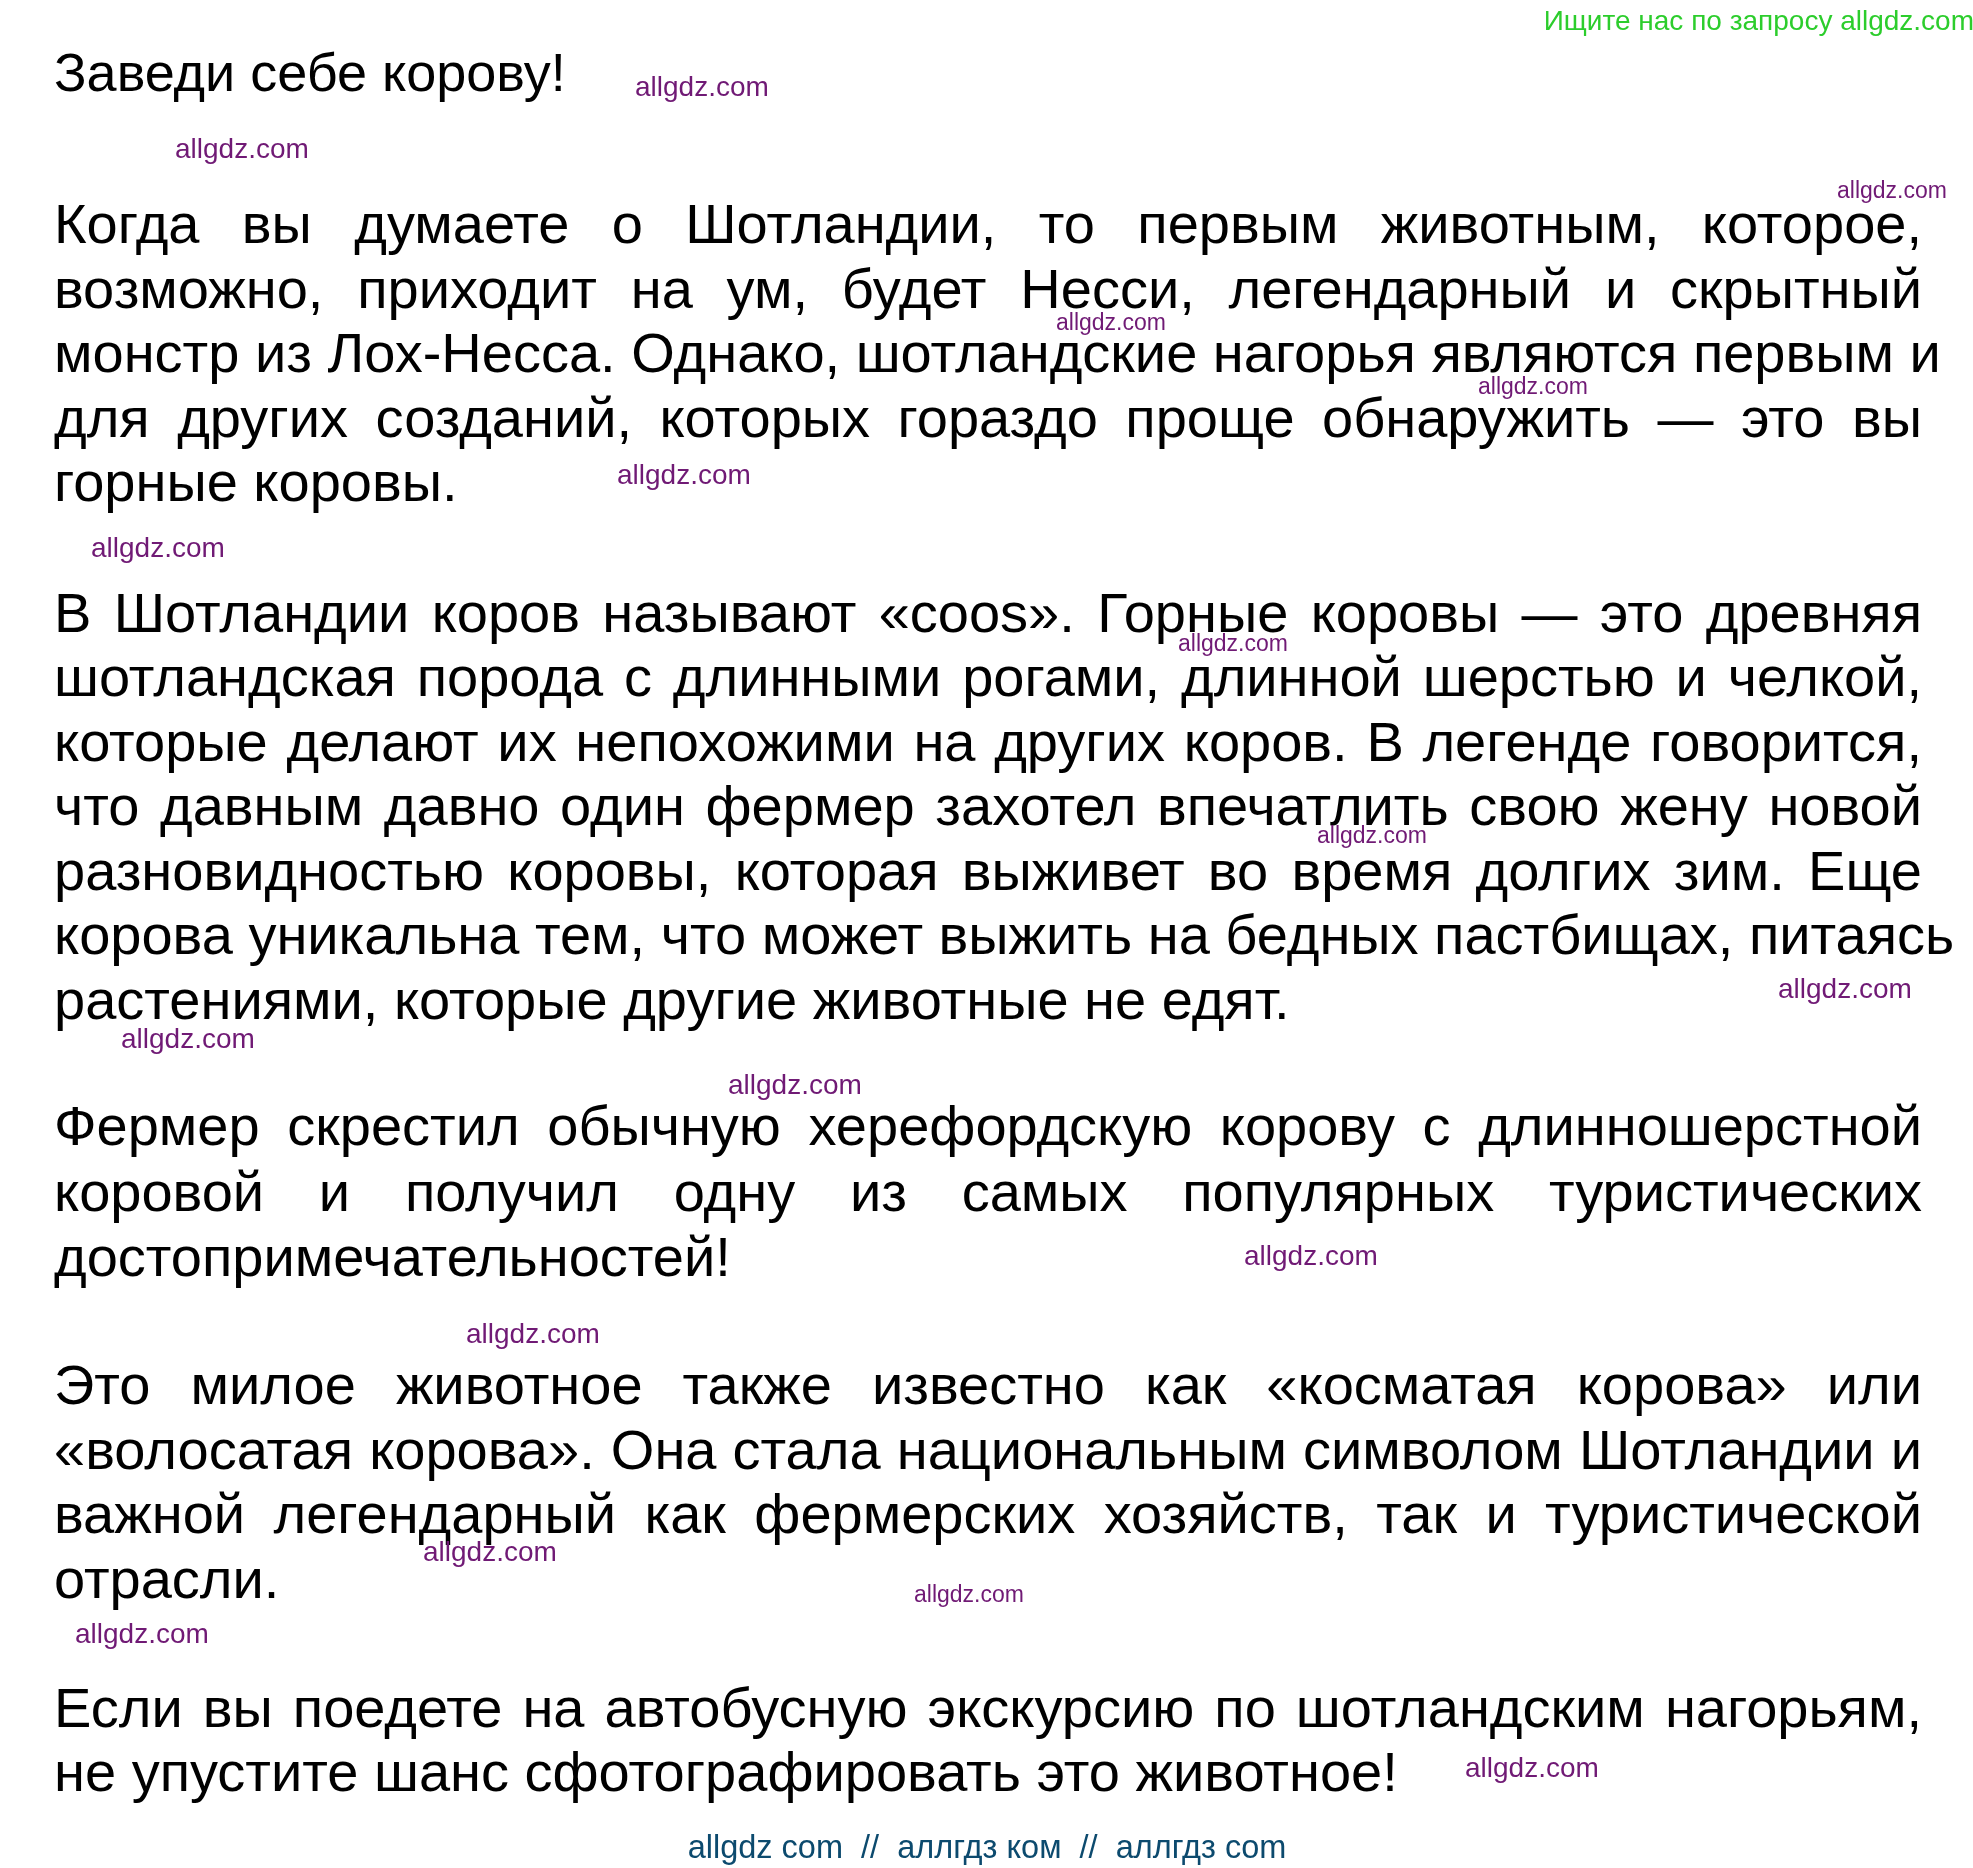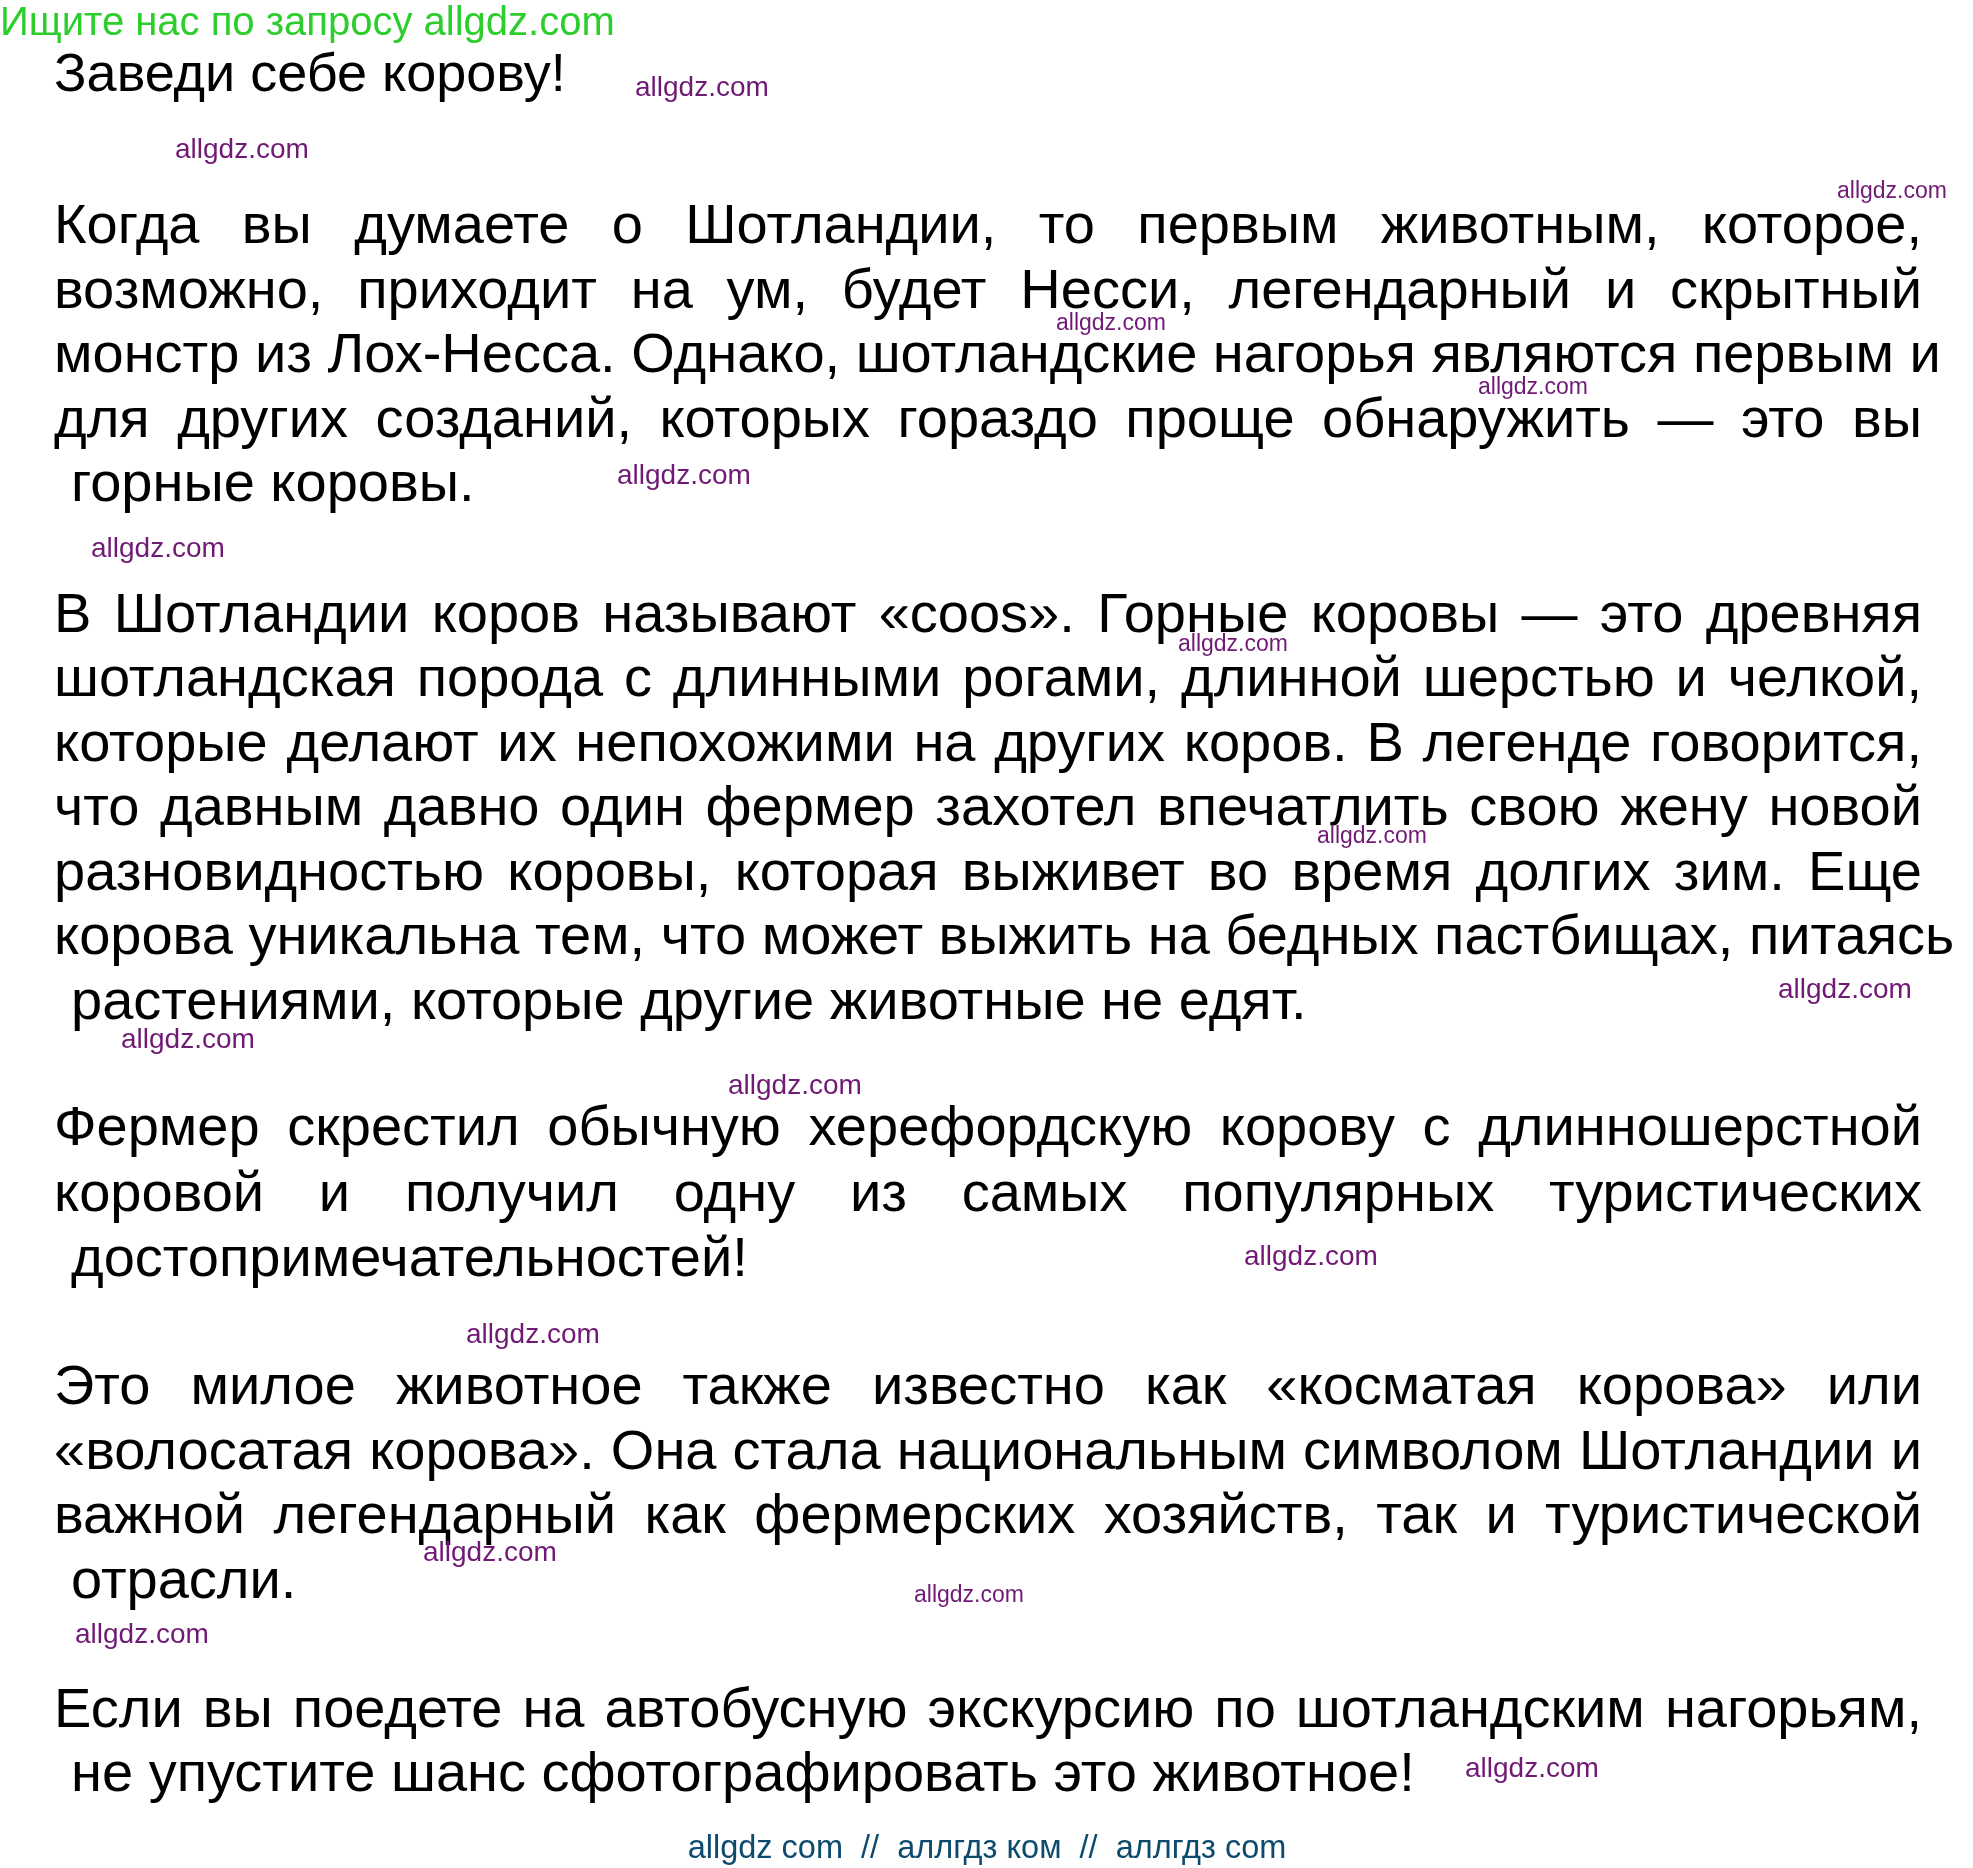--- a/index.html
+++ b/index.html
@@ -1,24 +1,24 @@
 <!DOCTYPE html>
 <html><head>
 <meta charset="utf-8">
 <style>
   html, body { margin: 0; padding: 0; background: #ffffff; }
   body { width: 1974px; height: 1869px; position: relative; overflow: hidden;
          font-family: "Liberation Sans", "DejaVu Sans", sans-serif; color: #000; }
   .abs { position: absolute; white-space: nowrap; }
-  .header-banner { left: 0; width: 1974px; top: 0; text-align: left;
-                   font-size: 40px; line-height: 42px; color: #2ccd2c; }
+  .header-banner { left: 0; width: 1974px; top: 0; text-align: right;
+                   font-size: 28px; line-height: 42px; color: #2ccd2c; }
   .heading { left: 54px; top: 44px; font-size: 54px; line-height: 57px; }
   .line { left: 54px; width: 1868px; font-size: 56px; line-height: 61px; height: 61px; }
   .line.just { text-align: justify; text-align-last: justify; }
-  .line.last { text-align: left; margin-left: 17px; }
+  .line.last { text-align: left; }
   .wm { font-size: 28px; line-height: 31px; color: #701a75; }
   .wm.sm { font-size: 23px; line-height: 25px; }
   .footer { left: 0; width: 1974px; top: 1826px; text-align: center;
             font-size: 32.5px; line-height: 42px; color: #0c4a6e; white-space: pre; }
 </style>
 </head>
 <body>
 
 <div class="abs header-banner">Ищите нас по запросу allgdz.com</div>
 

